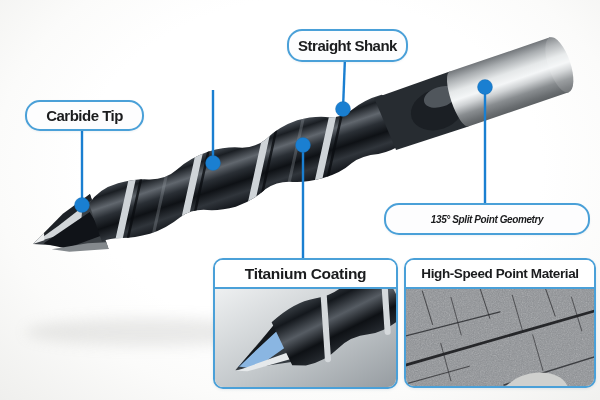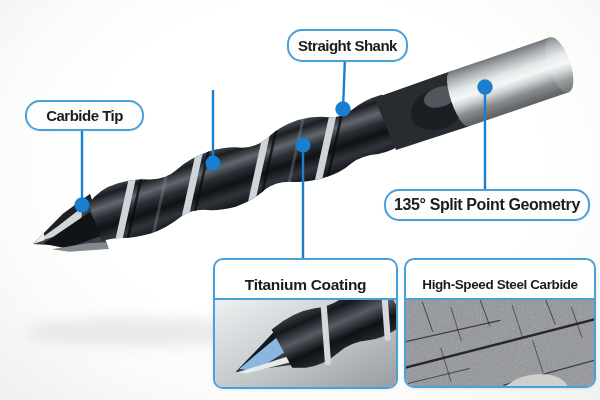--- a/index.html
+++ b/index.html
@@ -13,30 +13,30 @@
   #lines-layer{z-index:2;}
   .callout{
     position:absolute;z-index:3;display:flex;align-items:center;justify-content:center;
     background:#fdfdfe;border:2px solid #4aa0d8;border-radius:15px;
     font-weight:700;font-size:15px;letter-spacing:-0.5px;color:#1b1c1e;white-space:nowrap;
     box-shadow:0 1px 2px rgba(40,90,130,0.08);
   }
   #callout-carbide-tip{left:25px;top:100px;width:115px;height:27px;text-align:center;}
   #callout-helical-flutes{left:155px;top:63px;width:118px;height:28px;}
   #callout-straight-shank{left:287px;top:29px;width:117px;height:29px;}
-  #callout-split-point{left:384px;top:189px;width:202px;height:28px;font-size:16px;letter-spacing:-0.4px;}
+  #callout-split-point{left:384px;top:203px;width:202px;height:28px;font-size:10px;letter-spacing:-0.4px;font-style:italic;}
   .inset{
     position:absolute;z-index:3;border:2px solid #4aa0d8;border-radius:10px;background:#ffffff;
     overflow:hidden;display:flex;flex-direction:column;box-shadow:0 1px 3px rgba(40,90,130,0.10);
   }
   #inset-titanium-coating{left:213px;top:258px;width:181px;height:127px;}
   #inset-hss-material{left:404px;top:258px;width:188px;height:126px;}
   .inset-title{
     flex:0 0 27px;display:flex;align-items:center;justify-content:center;background:#ffffff;
-    border-bottom:2px solid #4aa0d8;font-weight:700;font-size:15.5px;letter-spacing:-0.3px;color:#1b1c1e;white-space:nowrap;margin-top:11px;
+    border-bottom:2px solid #4aa0d8;font-weight:700;font-size:15.5px;letter-spacing:-0.3px;color:#1b1c1e;white-space:nowrap;
   }
   #inset-hss-material .inset-title{font-size:13.5px;letter-spacing:-0.4px;}
   .inset-img{flex:1 1 auto;display:block;width:100%;height:100%;}
 </style>
 </head>
 <body>
 
 <div class="stage">
 
   <svg id="drill-layer" class="layer" width="600" height="400" viewBox="0 0 600 400">
@@ -163,21 +163,21 @@
         <path d="M1,1 L62,8 L64,16 L10,6 Z" fill="#e6e9eb"></path>
         <path d="M0,0 L34,-14 L56,-24 L56,-17 L22,-7 Z" fill="#14181c"></path>
         <path d="M52,-26 Q80,-34 100,-28 Q118,-22 134,-28 Q152,-35 172,-30 L174,24 Q150,32 132,26 Q116,20 100,25 Q82,31 64,26 L52,20 Z" fill="url(#tiFlute)"></path>
         <line x1="86" y1="30" x2="112" y2="-34" stroke="#d5d9dc" stroke-width="6" stroke-linecap="round"></line>
         <line x1="150" y1="32" x2="176" y2="-32" stroke="#d5d9dc" stroke-width="6" stroke-linecap="round"></line>
       </g>
     </svg>
   </div>
 
   <div class="inset" id="inset-hss-material">
-    <div class="inset-title">High-Speed Steel Carbide</div>
+    <div class="inset-title">High-Speed Point Material</div>
     <svg class="inset-img" viewBox="0 0 184 93" preserveAspectRatio="none">
       <defs>
         <filter id="grain">
             <feTurbulence type="fractalNoise" baseFrequency="0.85" numOctaves="3" stitchTiles="stitch"></feTurbulence>
             <feColorMatrix type="saturate" values="0"></feColorMatrix>
           </filter>
       </defs>
       <rect x="0" y="0" width="184" height="93" fill="#8f9296"></rect>
       <rect x="0" y="0" width="184" height="93" filter="url(#grain)" opacity="0.45"></rect>
       <g stroke="#26272a" fill="none" stroke-linecap="round">

